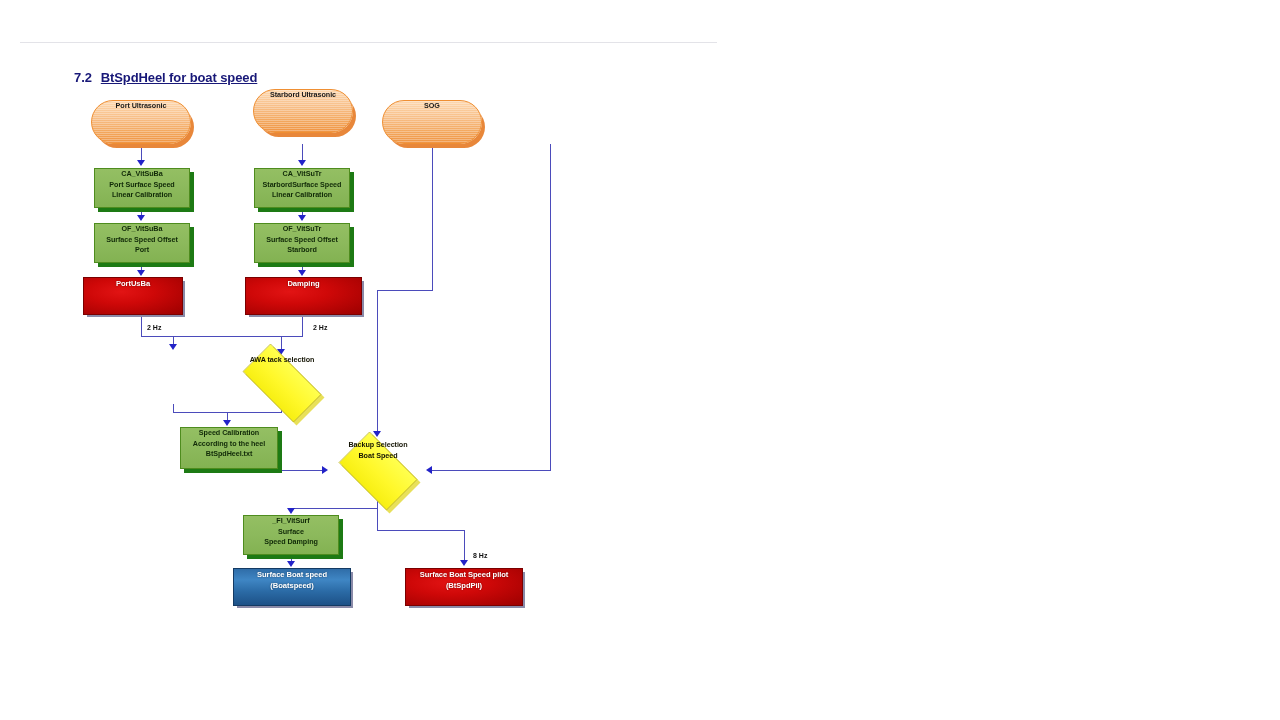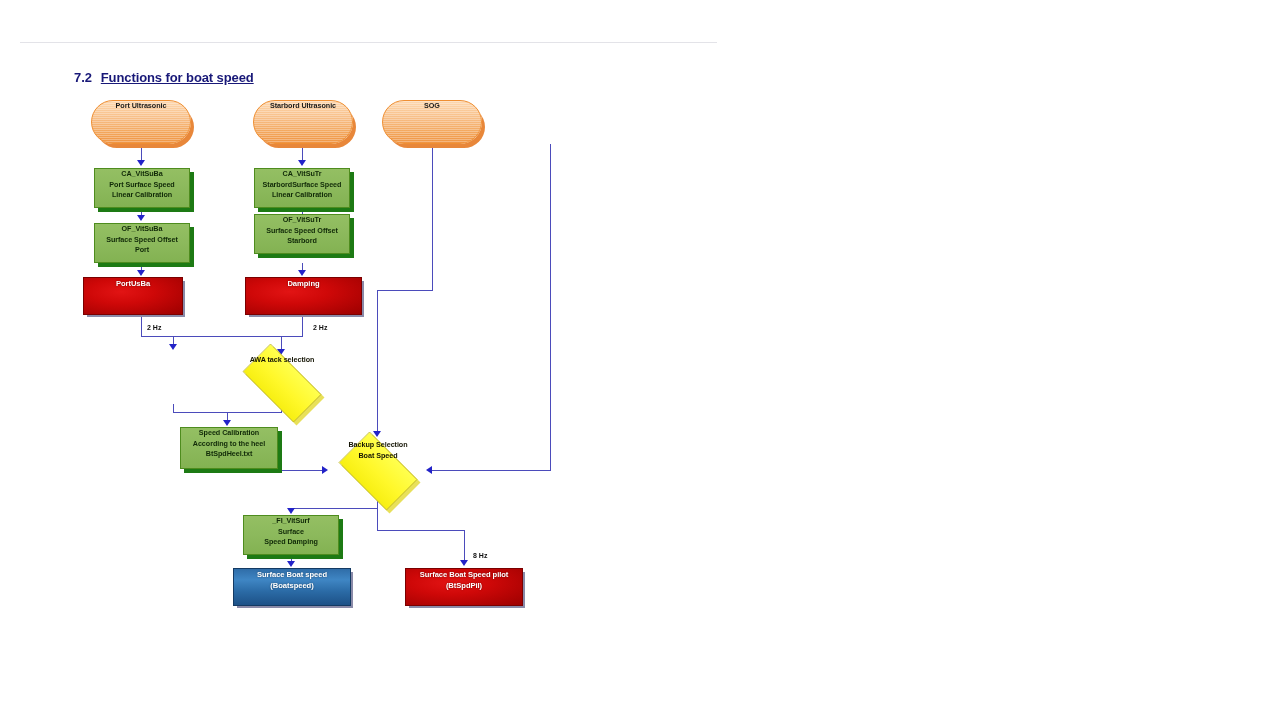--- a/index.html
+++ b/index.html
@@ -165,28 +165,28 @@
   }
 </style>
 </head>
 <body>
 
 <div id="page">
 
   <div class="hrule"></div>
 
   <div class="heading">
-    <span class="num">7.2</span><span class="ttl">Functions for boat speed</span>
+    <span class="num">7.2</span><span class="ttl">BtSpdHeel for boat speed</span>
   </div>
 
   <div class="node term" style="left:91px; top:100px; width:100px; height:44px;">
     <div class="lines"><span>Port   Ultrasonic</span></div>
   </div>
 
-  <div class="node term" style="left:253px; top:100px; width:100px; height:44px;">
+  <div class="node term" style="left:253px; top:89px; width:100px; height:44px;">
     <div class="lines"><span>Starbord Ultrasonic</span></div>
   </div>
 
   <div class="node term" style="left:382px; top:100px; width:100px; height:44px;">
     <div class="lines"><span>SOG</span></div>
   </div>
 
 
   <div class="node proc" style="left:94px; top:168px; width:96px; height:40px;">
     <div class="lines">
@@ -205,21 +205,21 @@
   </div>
 
   <div class="node proc" style="left:94px; top:223px; width:96px; height:40px;">
     <div class="lines">
       <div>OF_VitSuBa</div>
       <div>Surface Speed Offset</div>
       <div>Port</div>
     </div>
   </div>
 
-  <div class="node proc" style="left:254px; top:214px; width:96px; height:40px;">
+  <div class="node proc" style="left:254px; top:223px; width:96px; height:40px;">
     <div class="lines">
       <div>OF_VitSuTr</div>
       <div>Surface Speed Offset</div>
       <div>Starbord</div>
     </div>
   </div>
 
   <div class="node red" style="left:83px; top:277px; width:100px; height:38px;">
     <div class="lines"><span>PortUsBa</span></div>
   </div>

